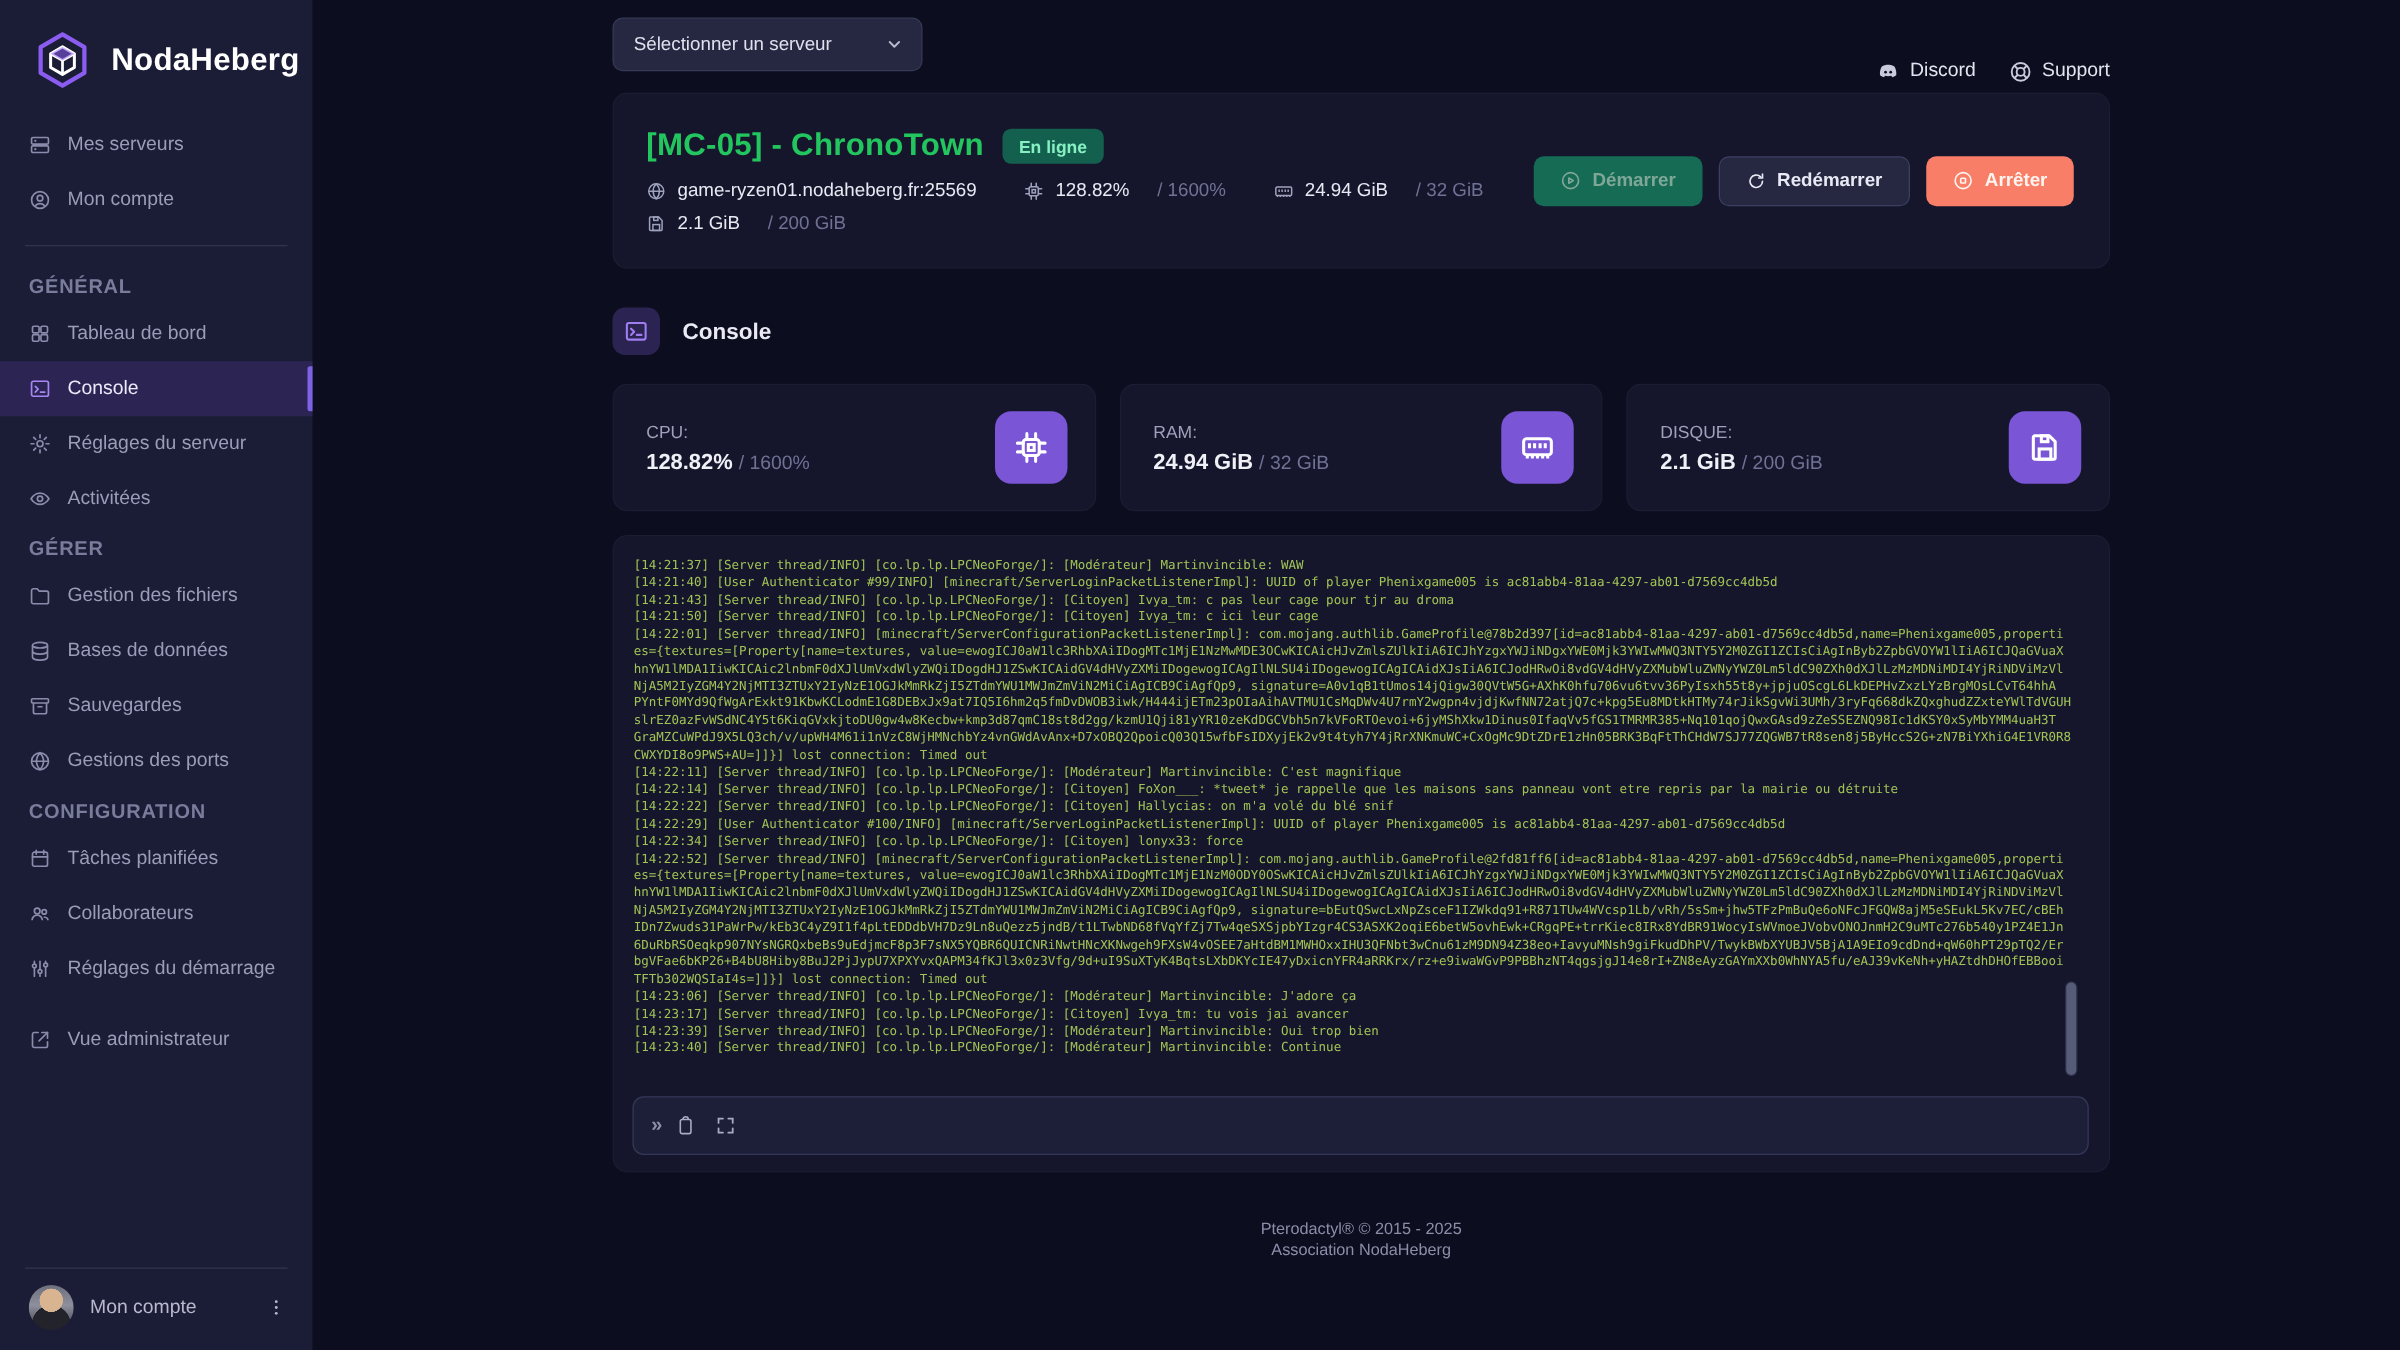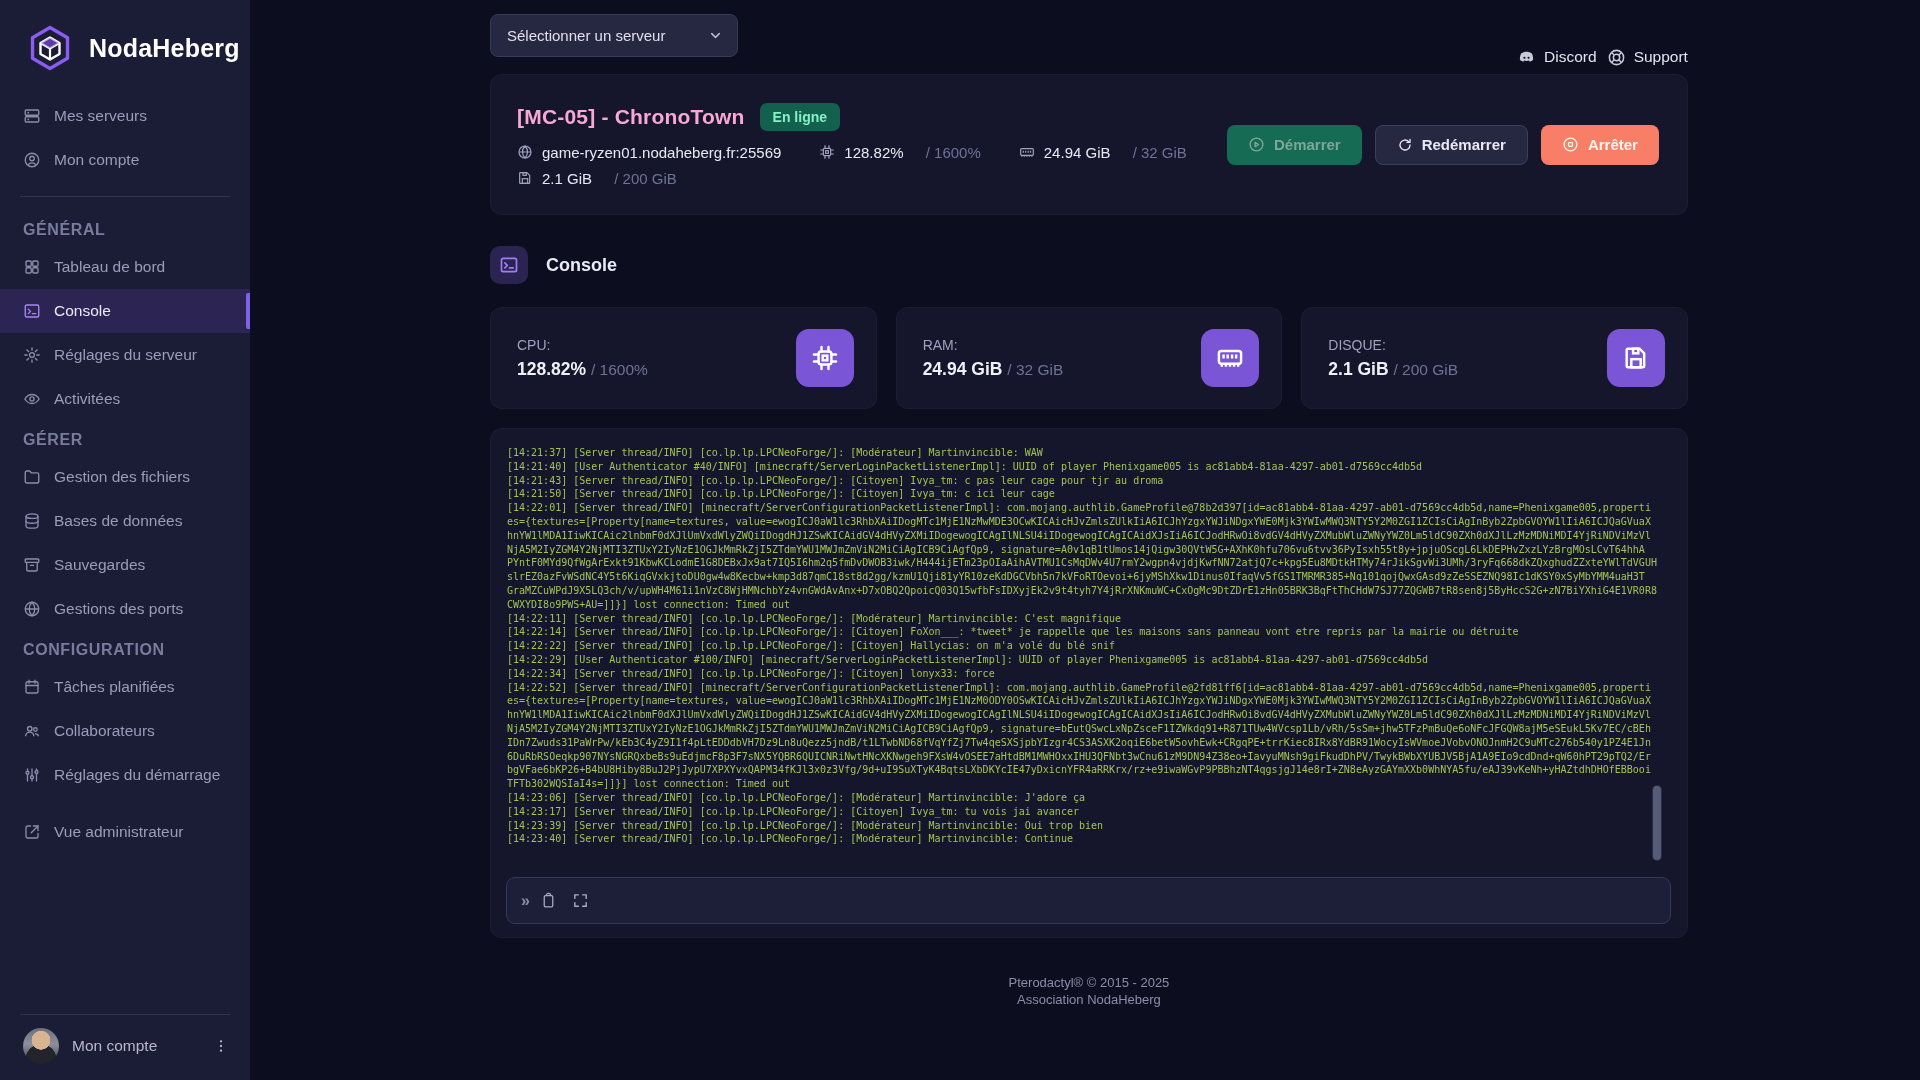--- a/index.html
+++ b/index.html
@@ -56,33 +56,33 @@
   
   .main { flex:1; display:flex; flex-direction:column; padding:0 236px 0 240px; }
 
   .topbar { margin-top:9px; height:52px; display:flex; align-items:center; justify-content:space-between; }
   .server-select {
     width:248px; height:43px; background:#252840; border:1px solid #363a58;
     border-radius:8px; display:flex; align-items:center; justify-content:space-between;
     padding:0 14px 0 16px; cursor:pointer; color:#dfe1ee; font-size:15px;
   }
   .server-select .chev { color:#b9bacd; display:flex; }
-  .top-links { display:flex; align-items:flex-start; gap:10px;margin-top:44px; }
+  .top-links { display:flex; align-items:flex-start; gap:26px;margin-top:44px; }
   .top-link { display:flex; align-items:center; gap:8px; color:#e3e4ef; font-size:15.5px; cursor:pointer; text-decoration:none; }
   .top-link svg { color:#c9cada; }
 
   
   .server-card {
     margin-top:13px; height:141px; background:#15162c; border:1px solid rgba(255,255,255,.03);
     border-radius:12px; display:flex; align-items:center; justify-content:space-between;
     padding:0 28px 0 26px;
   }
   .server-meta { display:flex; flex-direction:column; }
   .title-row { display:flex; align-items:center; gap:15px; }
-  .server-title { font-size:21px; font-weight:bold; color:#f9a8d4; letter-spacing:.2px; }
+  .server-title { font-size:25px; font-weight:bold; color:#22c55e; letter-spacing:.2px; }
   .status-badge {
     background:#14604e; color:#86f0c2; font-size:14px; font-weight:bold;
     padding:6px 13px; border-radius:7px;
   }
   .info-rows { margin-top:13px; display:flex; flex-direction:column; gap:9px; }
   .info-row { display:flex; align-items:center; gap:38px; }
   .info-item { display:flex; align-items:center; gap:9px; font-size:15px; color:#cdcfe0; }
   .info-item svg { color:#9fa2bd; }
   .info-strong { color:#e8eaf3; }
   .info-muted { color:#6f7294; }
@@ -489,21 +489,21 @@
               <rect x="8" y="13" width="8" height="7"></rect>
               <rect x="9.5" y="4" width="4.5" height="4"></rect>
             </svg>
         </span>
       </div>
     </div>
 
     <section class="console-panel">
       <div class="log-area">
           <div class="log-line">[14:21:37] [Server thread/INFO] [co.lp.lp.LPCNeoForge/]: [Modérateur] Martinvincible: WAW</div>
-          <div class="log-line">[14:21:40] [User Authenticator #40/INFO] [minecraft/ServerLoginPacketListenerImpl]: UUID of player Phenixgame005 is ac81abb4-81aa-4297-ab01-d7569cc4db5d</div>
+          <div class="log-line">[14:21:40] [User Authenticator #99/INFO] [minecraft/ServerLoginPacketListenerImpl]: UUID of player Phenixgame005 is ac81abb4-81aa-4297-ab01-d7569cc4db5d</div>
           <div class="log-line">[14:21:43] [Server thread/INFO] [co.lp.lp.LPCNeoForge/]: [Citoyen] Ivya_tm: c pas leur cage pour tjr au droma</div>
           <div class="log-line">[14:21:50] [Server thread/INFO] [co.lp.lp.LPCNeoForge/]: [Citoyen] Ivya_tm: c ici leur cage</div>
           <div class="log-line">[14:22:01] [Server thread/INFO] [minecraft/ServerConfigurationPacketListenerImpl]: com.mojang.authlib.GameProfile@78b2d397[id=ac81abb4-81aa-4297-ab01-d7569cc4db5d,name=Phenixgame005,properti</div>
           <div class="log-line">es={textures=[Property[name=textures, value=ewogICJ0aW1lc3RhbXAiIDogMTc1MjE1NzMwMDE3OCwKICAicHJvZmlsZUlkIiA6ICJhYzgxYWJiNDgxYWE0Mjk3YWIwMWQ3NTY5Y2M0ZGI1ZCIsCiAgInByb2ZpbGVOYW1lIiA6ICJQaGVuaX</div>
           <div class="log-line">hnYW1lMDA1IiwKICAic2lnbmF0dXJlUmVxdWlyZWQiIDogdHJ1ZSwKICAidGV4dHVyZXMiIDogewogICAgIlNLSU4iIDogewogICAgICAidXJsIiA6ICJodHRwOi8vdGV4dHVyZXMubWluZWNyYWZ0Lm5ldC90ZXh0dXJlLzMzMDNiMDI4YjRiNDViMzVl</div>
           <div class="log-line">NjA5M2IyZGM4Y2NjMTI3ZTUxY2IyNzE1OGJkMmRkZjI5ZTdmYWU1MWJmZmViN2MiCiAgICB9CiAgfQp9, signature=A0v1qB1tUmos14jQigw30QVtW5G+AXhK0hfu706vu6tvv36PyIsxh55t8y+jpjuOScgL6LkDEPHvZxzLYzBrgMOsLCvT64hhA</div>
           <div class="log-line">PYntF0MYd9QfWgArExkt91KbwKCLodmE1G8DEBxJx9at7IQ5I6hm2q5fmDvDWOB3iwk/H444ijETm23pOIaAihAVTMU1CsMqDWv4U7rmY2wgpn4vjdjKwfNN72atjQ7c+kpg5Eu8MDtkHTMy74rJikSgvWi3UMh/3ryFq668dkZQxghudZZxteYWlTdVGUH</div>
           <div class="log-line">slrEZ0azFvWSdNC4Y5t6KiqGVxkjtoDU0gw4w8Kecbw+kmp3d87qmC18st8d2gg/kzmU1Qji81yYR10zeKdDGCVbh5n7kVFoRTOevoi+6jyMShXkw1Dinus0IfaqVv5fGS1TMRMR385+Nq101qojQwxGAsd9zZeSSEZNQ98Ic1dKSY0xSyMbYMM4uaH3T</div>
           <div class="log-line">GraMZCuWPdJ9X5LQ3ch/v/upWH4M61i1nVzC8WjHMNchbYz4vnGWdAvAnx+D7xOBQ2QpoicQ03Q15wfbFsIDXyjEk2v9t4tyh7Y4jRrXNKmuWC+CxOgMc9DtZDrE1zHn05BRK3BqFtThCHdW7SJ77ZQGWB7tR8sen8j5ByHccS2G+zN7BiYXhiG4E1VR0R8</div>
           <div class="log-line">CWXYDI8o9PWS+AU=]]}] lost connection: Timed out</div>

